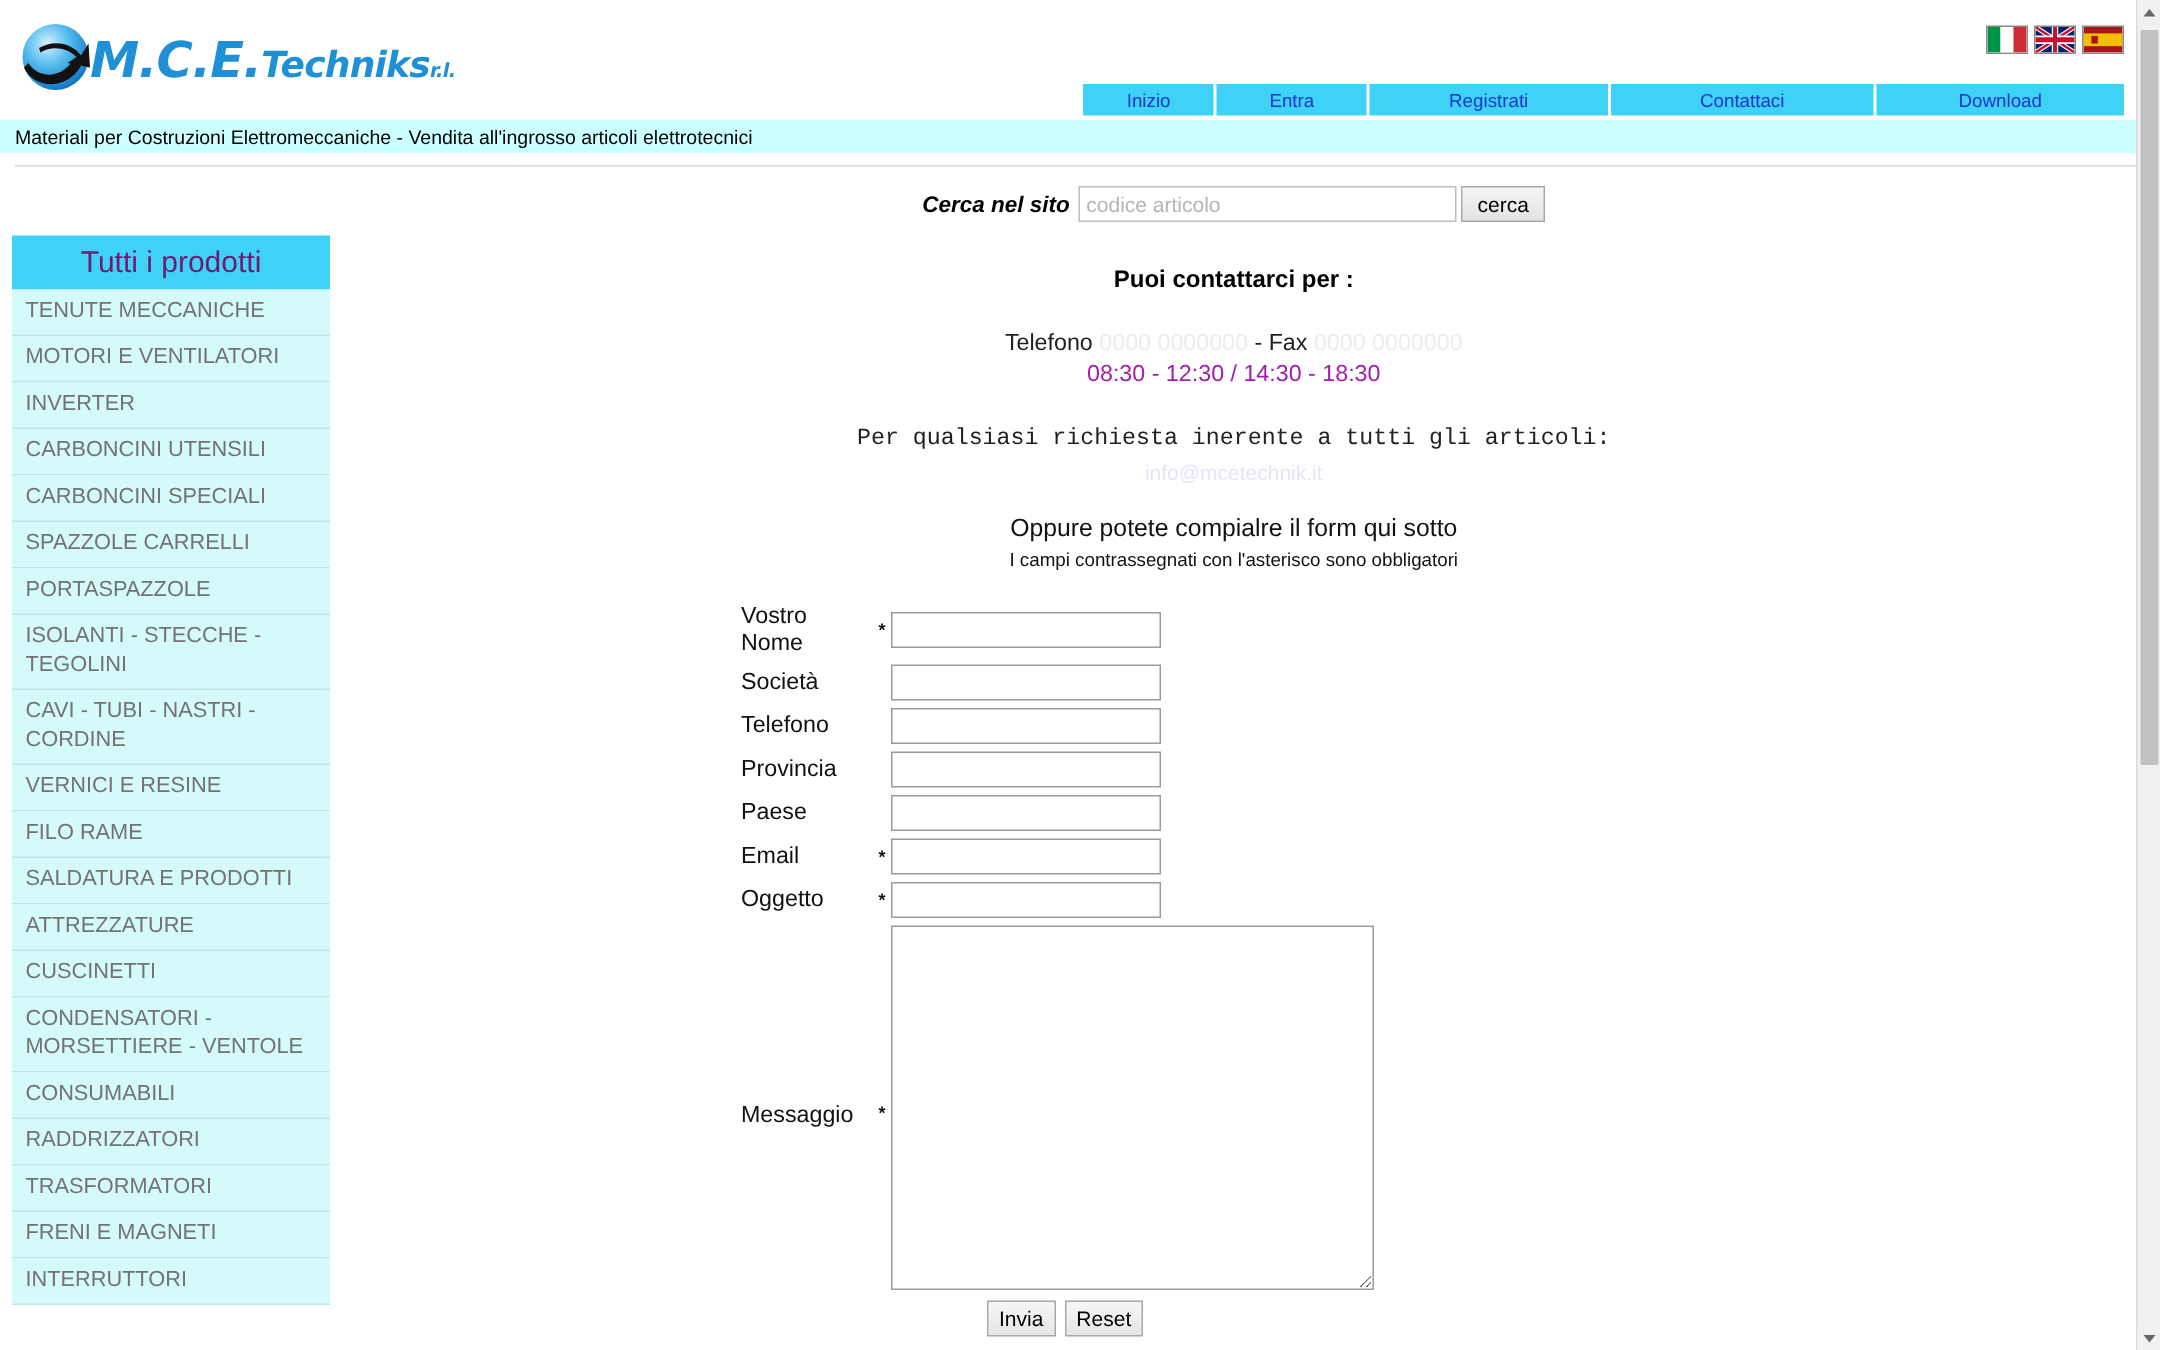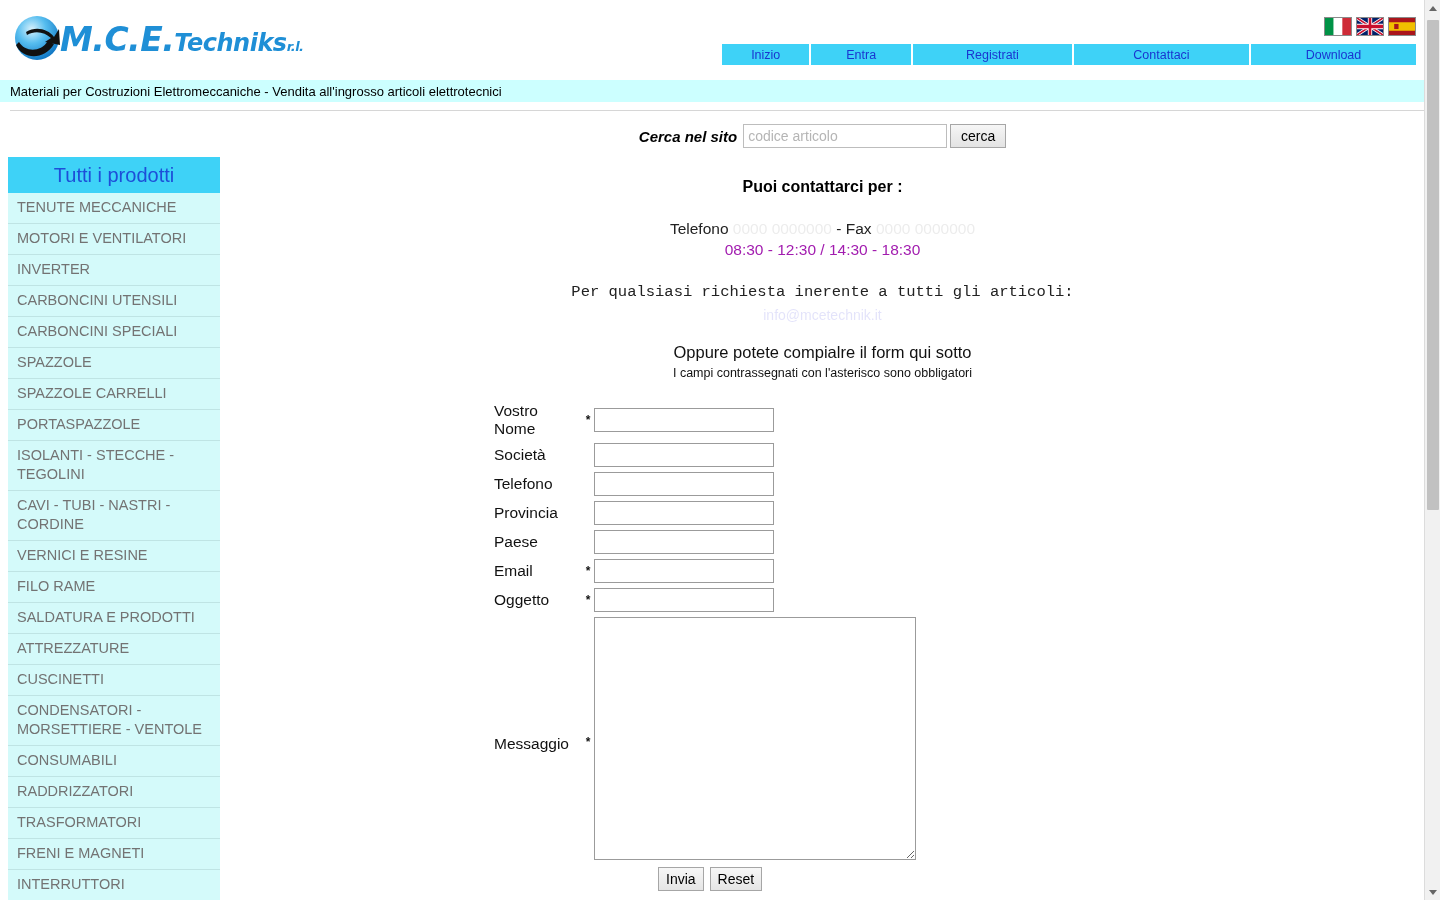--- a/index.html
+++ b/index.html
@@ -53,21 +53,21 @@
     gap: 4px;
   }
   .flag {
     width: 28px; height: 19px;
     border: 1px solid #8a8a8a;
     display: block;
   }
 
   .nav {
     position: absolute;
-    left: 722px; top: 44px;
+    left: 722px; top: 56px;
     width: 694px; height: 21px;
     display: flex;
     gap: 2px;
     align-items: flex-end;
   }
   .nav-item {
     background: #3ed2f7;
     color: #1a35d0;
     font-size: 12.5px;
     display: flex;
@@ -101,21 +101,21 @@
     position: relative;
     height: 785px;
   }
   .sidebar {
     position: absolute;
     left: 8px; top: 46px;
     width: 212px;
   }
   .side-head {
     background: #3ed2f7;
-    color: #1d4ed8;
+    color: #701a75;
     font-size: 20px;
     text-align: center;
     padding: 5px 0 6px 0;
     height: 36px;
     line-height: 26px;
   }
   .side-item {
     background: #d4fafa;
     border-bottom: 1px solid #bfe4e4;
     color: #737373;
@@ -139,21 +139,21 @@
     margin-top: 13px;
   }
   .search-label {
     font-style: italic;
     font-weight: bold;
     font-size: 15px;
     color: #000;
     margin-right: 6px;
   }
   .search-input {
-    width: 204px; height: 24px;
+    width: 252px; height: 24px;
     border: 1px solid #bdbdbd;
     font-size: 14px;
     padding: 2px 4px;
     color: #000;
     font-family: "Liberation Sans", sans-serif;
   }
   .search-input::placeholder { color: #b5b5b5; }
   .search-btn {
     margin-left: 3px;
     height: 24px;
@@ -374,21 +374,20 @@
 
   <div class="body-area">
 
     <div class="sidebar">
       <div class="side-head">Tutti i prodotti</div>
       <div class="side-item">TENUTE MECCANICHE</div>
       <div class="side-item">MOTORI E VENTILATORI</div>
       <div class="side-item">INVERTER</div>
       <div class="side-item">CARBONCINI UTENSILI</div>
       <div class="side-item">CARBONCINI SPECIALI</div>
-      <div class="side-item">SPAZZOLE</div>
       <div class="side-item">SPAZZOLE CARRELLI</div>
       <div class="side-item">PORTASPAZZOLE</div>
       <div class="side-item">ISOLANTI - STECCHE - TEGOLINI</div>
       <div class="side-item">CAVI - TUBI - NASTRI - CORDINE</div>
       <div class="side-item">VERNICI E RESINE</div>
       <div class="side-item">FILO RAME</div>
       <div class="side-item">SALDATURA E PRODOTTI</div>
       <div class="side-item">ATTREZZATURE</div>
       <div class="side-item">CUSCINETTI</div>
       <div class="side-item">CONDENSATORI - MORSETTIERE - VENTOLE</div>

